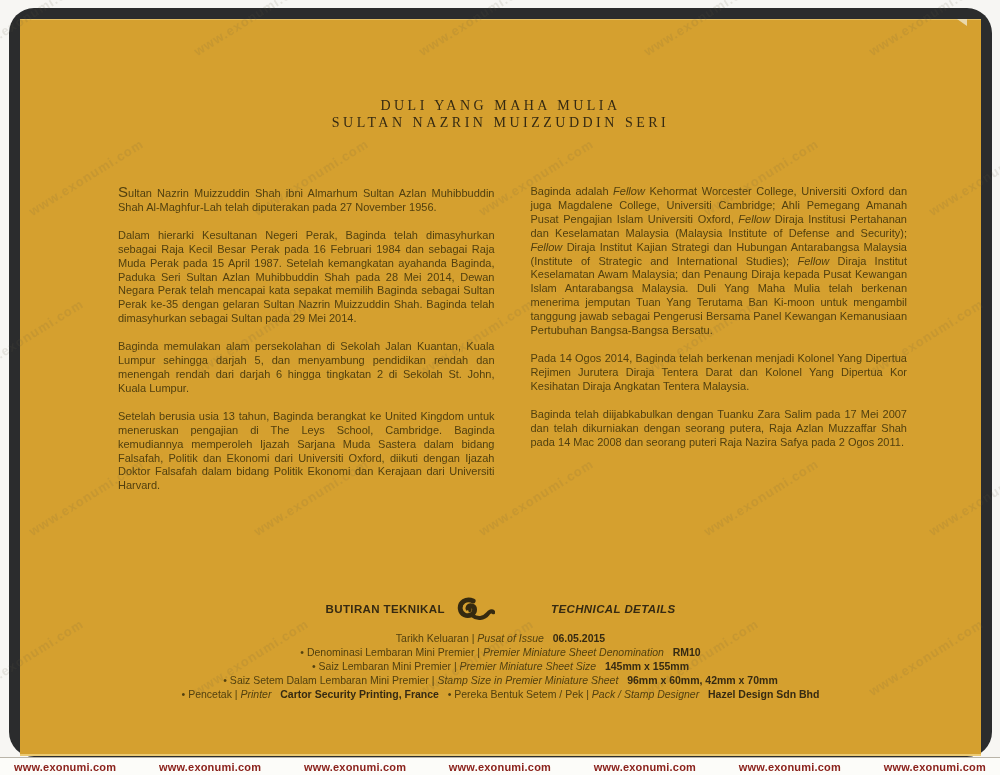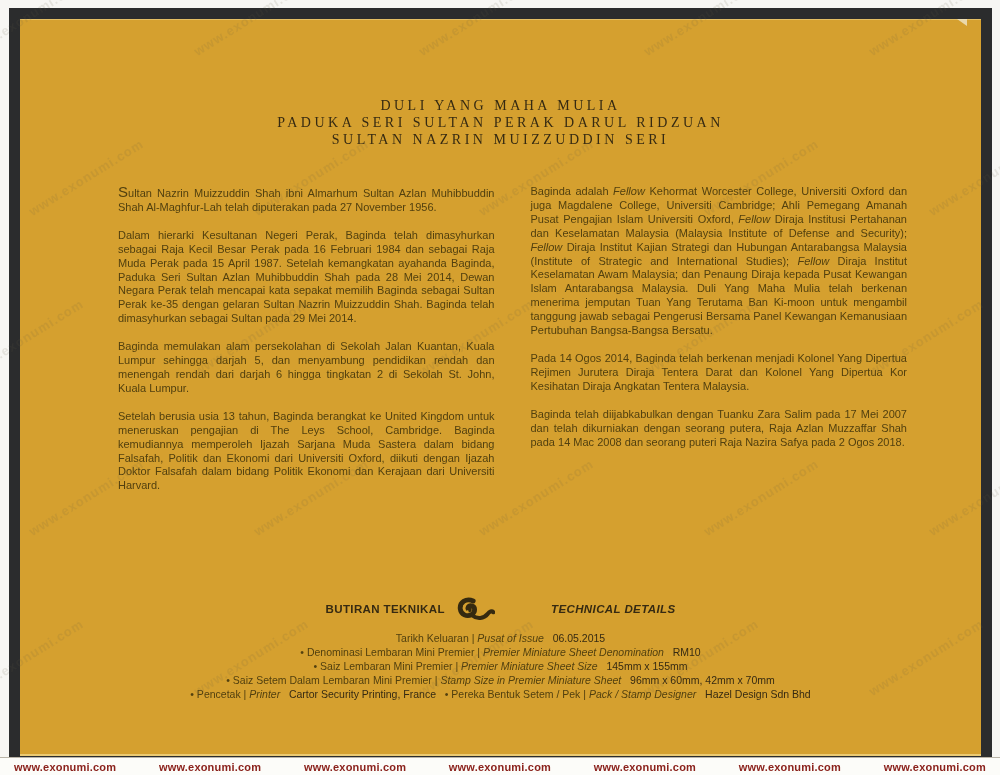--- a/index.html
+++ b/index.html
@@ -7,36 +7,36 @@
     --frame:#2b2c2d;
     --ink:#52400f;
     --ink-strong:#362a12;
     --url-red:#8b221c;
     --page-bg:#f7f6f3;
   }
   *{box-sizing:border-box;margin:0;padding:0;}
   body{background:#e8e8e8;font-family:"Liberation Sans",sans-serif;}
   .page{position:relative;width:1000px;height:775px;background:var(--page-bg);overflow:hidden;}
 
-  .photo-frame{position:absolute;left:9px;top:8px;width:983px;height:749px;background:var(--frame);}
+  .photo-frame{position:absolute;left:9px;top:8px;width:983px;height:749px;background:var(--frame);border-radius:25px;}
   .card{position:absolute;left:11px;top:11px;right:11px;bottom:1px;background:var(--bg-yellow);}
   .card::before{content:"";position:absolute;top:0;left:0;right:0;height:1px;background:rgba(255,245,200,.35);}
   .card::after{content:"";position:absolute;bottom:0;left:0;right:0;height:2px;background:rgba(255,236,170,.55);}
   .corner-notch{position:absolute;top:0;right:14px;width:10px;height:7px;background:#efe6c9;clip-path:polygon(0 0,100% 0,100% 100%);opacity:.8;}
 
   .title{position:absolute;top:78px;left:0;right:0;text-align:center;
     font-family:"Liberation Serif",serif;font-size:14px;letter-spacing:3.5px;
     line-height:17px;color:var(--ink-strong);}
 
   .cols{position:absolute;top:166px;left:98px;width:789px;display:flex;gap:36px;}
   .col{width:384px;}
   .para{font-size:11px;line-height:13.9px;color:var(--ink);text-align:justify;margin-bottom:14px;}
   .para.lead::first-letter{font-size:15px;}
   .seg-i{font-style:italic;}
-  .seg-b{font-weight:normal;color:var(--ink-strong);}
+  .seg-b{font-weight:bold;color:var(--ink-strong);}
 
   .tech{position:absolute;top:577px;left:0;right:0;text-align:center;}
   .tech-head{display:flex;justify-content:center;align-items:center;gap:8px;
     font-size:11.5px;font-weight:bold;letter-spacing:.4px;color:var(--ink-strong);margin-bottom:9px;}
   .tech-head .en{font-style:italic;margin-left:48px;}
   .logo{display:inline-flex;align-items:center;}
   .tech-rows{font-size:10.5px;line-height:14px;color:var(--ink);}
   .tech-row{white-space:pre-wrap;}
 
   .bottom-bar{position:absolute;left:0;right:0;top:757px;height:18px;background:#fcfcf9;
@@ -51,35 +51,34 @@
 <body>
 
 <div class="page">
 
   <div class="photo-frame">
     <div class="card">
       <div class="corner-notch"></div>
 
       <div class="title">
         <div>DULI YANG MAHA MULIA</div>
-        <div>PADUKA SERI SULTAN PERAK DARUL RIDZUAN</div>
         <div>SULTAN NAZRIN MUIZZUDDIN SERI</div>
       </div>
 
       <div class="cols">
         <div class="col" id="col-left">
             <p class="para lead"><span class="seg-r">Sultan Nazrin Muizzuddin Shah ibni Almarhum Sultan Azlan Muhibbuddin Shah Al-Maghfur-Lah telah diputerakan pada 27 November 1956.</span></p>
             <p class="para"><span class="seg-r">Dalam hierarki Kesultanan Negeri Perak, Baginda telah dimasyhurkan sebagai Raja Kecil Besar Perak pada 16 Februari 1984 dan sebagai Raja Muda Perak pada 15 April 1987. Setelah kemangkatan ayahanda Baginda, Paduka Seri Sultan Azlan Muhibbuddin Shah pada 28 Mei 2014, Dewan Negara Perak telah mencapai kata sepakat memilih Baginda sebagai Sultan Perak ke-35 dengan gelaran Sultan Nazrin Muizzuddin Shah. Baginda telah dimasyhurkan sebagai Sultan pada 29 Mei 2014.</span></p>
             <p class="para"><span class="seg-r">Baginda memulakan alam persekolahan di Sekolah Jalan Kuantan, Kuala Lumpur sehingga darjah 5, dan menyambung pendidikan rendah dan menengah rendah dari darjah 6 hingga tingkatan 2 di Sekolah St. John, Kuala Lumpur.</span></p>
             <p class="para"><span class="seg-r">Setelah berusia usia 13 tahun, Baginda berangkat ke United Kingdom untuk meneruskan pengajian di The Leys School, Cambridge. Baginda kemudiannya memperoleh Ijazah Sarjana Muda Sastera dalam bidang Falsafah, Politik dan Ekonomi dari Universiti Oxford, diikuti dengan Ijazah Doktor Falsafah dalam bidang Politik Ekonomi dan Kerajaan dari Universiti Harvard.</span></p>
           </div>
         <div class="col" id="col-right">
             <p class="para"><span class="seg-r">Baginda adalah </span><span class="seg-i">Fellow</span><span class="seg-r"> Kehormat Worcester College, Universiti Oxford dan juga Magdalene College, Universiti Cambridge; Ahli Pemegang Amanah Pusat Pengajian Islam Universiti Oxford, </span><span class="seg-i">Fellow</span><span class="seg-r"> Diraja Institusi Pertahanan dan Keselamatan Malaysia (Malaysia Institute of Defense and Security); </span><span class="seg-i">Fellow</span><span class="seg-r"> Diraja Institut Kajian Strategi dan Hubungan Antarabangsa Malaysia (Institute of Strategic and International Studies); </span><span class="seg-i">Fellow</span><span class="seg-r"> Diraja Institut Keselamatan Awam Malaysia; dan Penaung Diraja kepada Pusat Kewangan Islam Antarabangsa Malaysia. Duli Yang Maha Mulia telah berkenan menerima jemputan Tuan Yang Terutama Ban Ki-moon untuk mengambil tanggung jawab sebagai Pengerusi Bersama Panel Kewangan Kemanusiaan Pertubuhan Bangsa-Bangsa Bersatu.</span></p>
             <p class="para"><span class="seg-r">Pada 14 Ogos 2014, Baginda telah berkenan menjadi Kolonel Yang Dipertua Rejimen Jurutera Diraja Tentera Darat dan Kolonel Yang Dipertua Kor Kesihatan Diraja Angkatan Tentera Malaysia.</span></p>
-            <p class="para"><span class="seg-r">Baginda telah diijabkabulkan dengan Tuanku Zara Salim pada 17 Mei 2007 dan telah dikurniakan dengan seorang putera, Raja Azlan Muzzaffar Shah pada 14 Mac 2008 dan seorang puteri Raja Nazira Safya pada 2 Ogos 2018.</span></p>
+            <p class="para"><span class="seg-r">Baginda telah diijabkabulkan dengan Tuanku Zara Salim pada 17 Mei 2007 dan telah dikurniakan dengan seorang putera, Raja Azlan Muzzaffar Shah pada 14 Mac 2008 dan seorang puteri Raja Nazira Safya pada 2 Ogos 2011.</span></p>
           </div>
       </div>
 
       <div class="tech">
         <div class="tech-head">
           <span class="my">BUTIRAN TEKNIKAL</span>
           <span class="logo">
             <svg width="42" height="26" viewBox="0 0 52 32" aria-hidden="true">
               <g fill="none" stroke="#352a10" stroke-linecap="round">
                 <path stroke-width="6" d="M25 6 C16 2 8 8 9 16 C10 23 17 26 23 23 C28 20 28 13 23 12 C19 11 17 15 20 17"></path>

